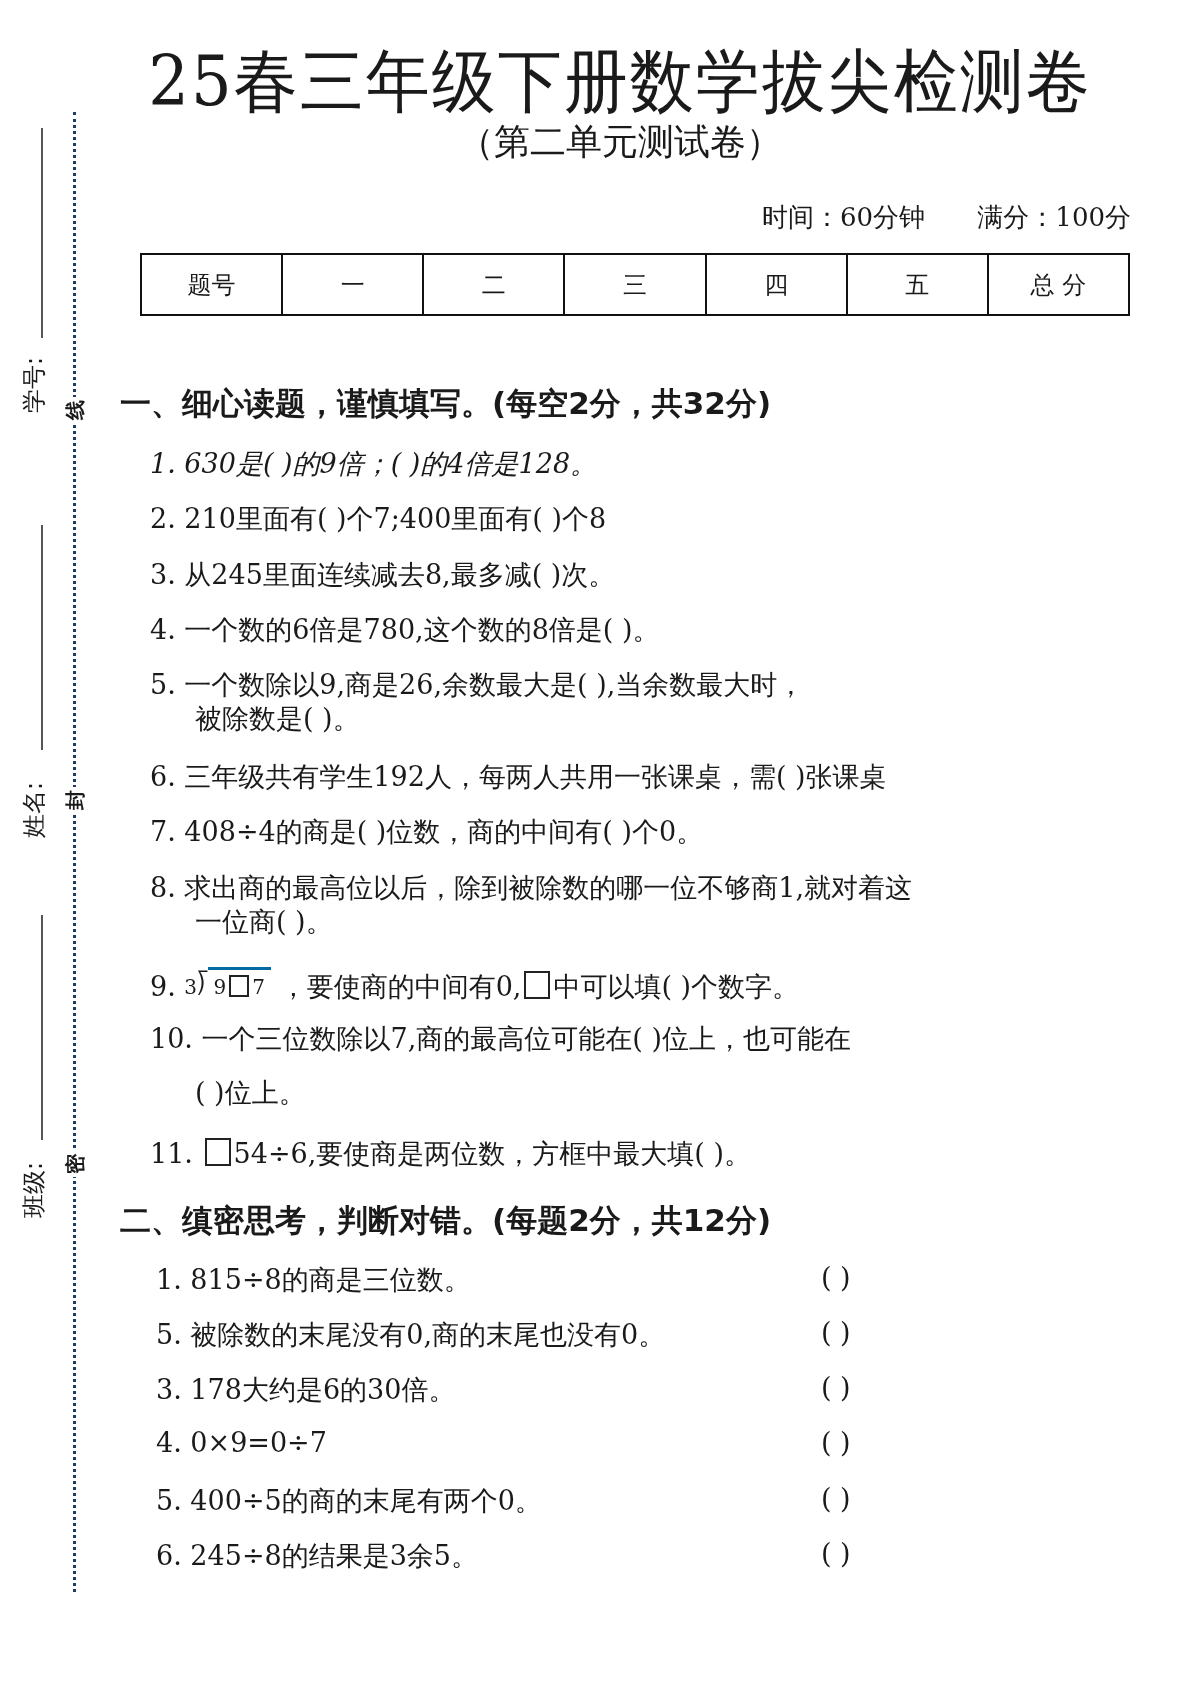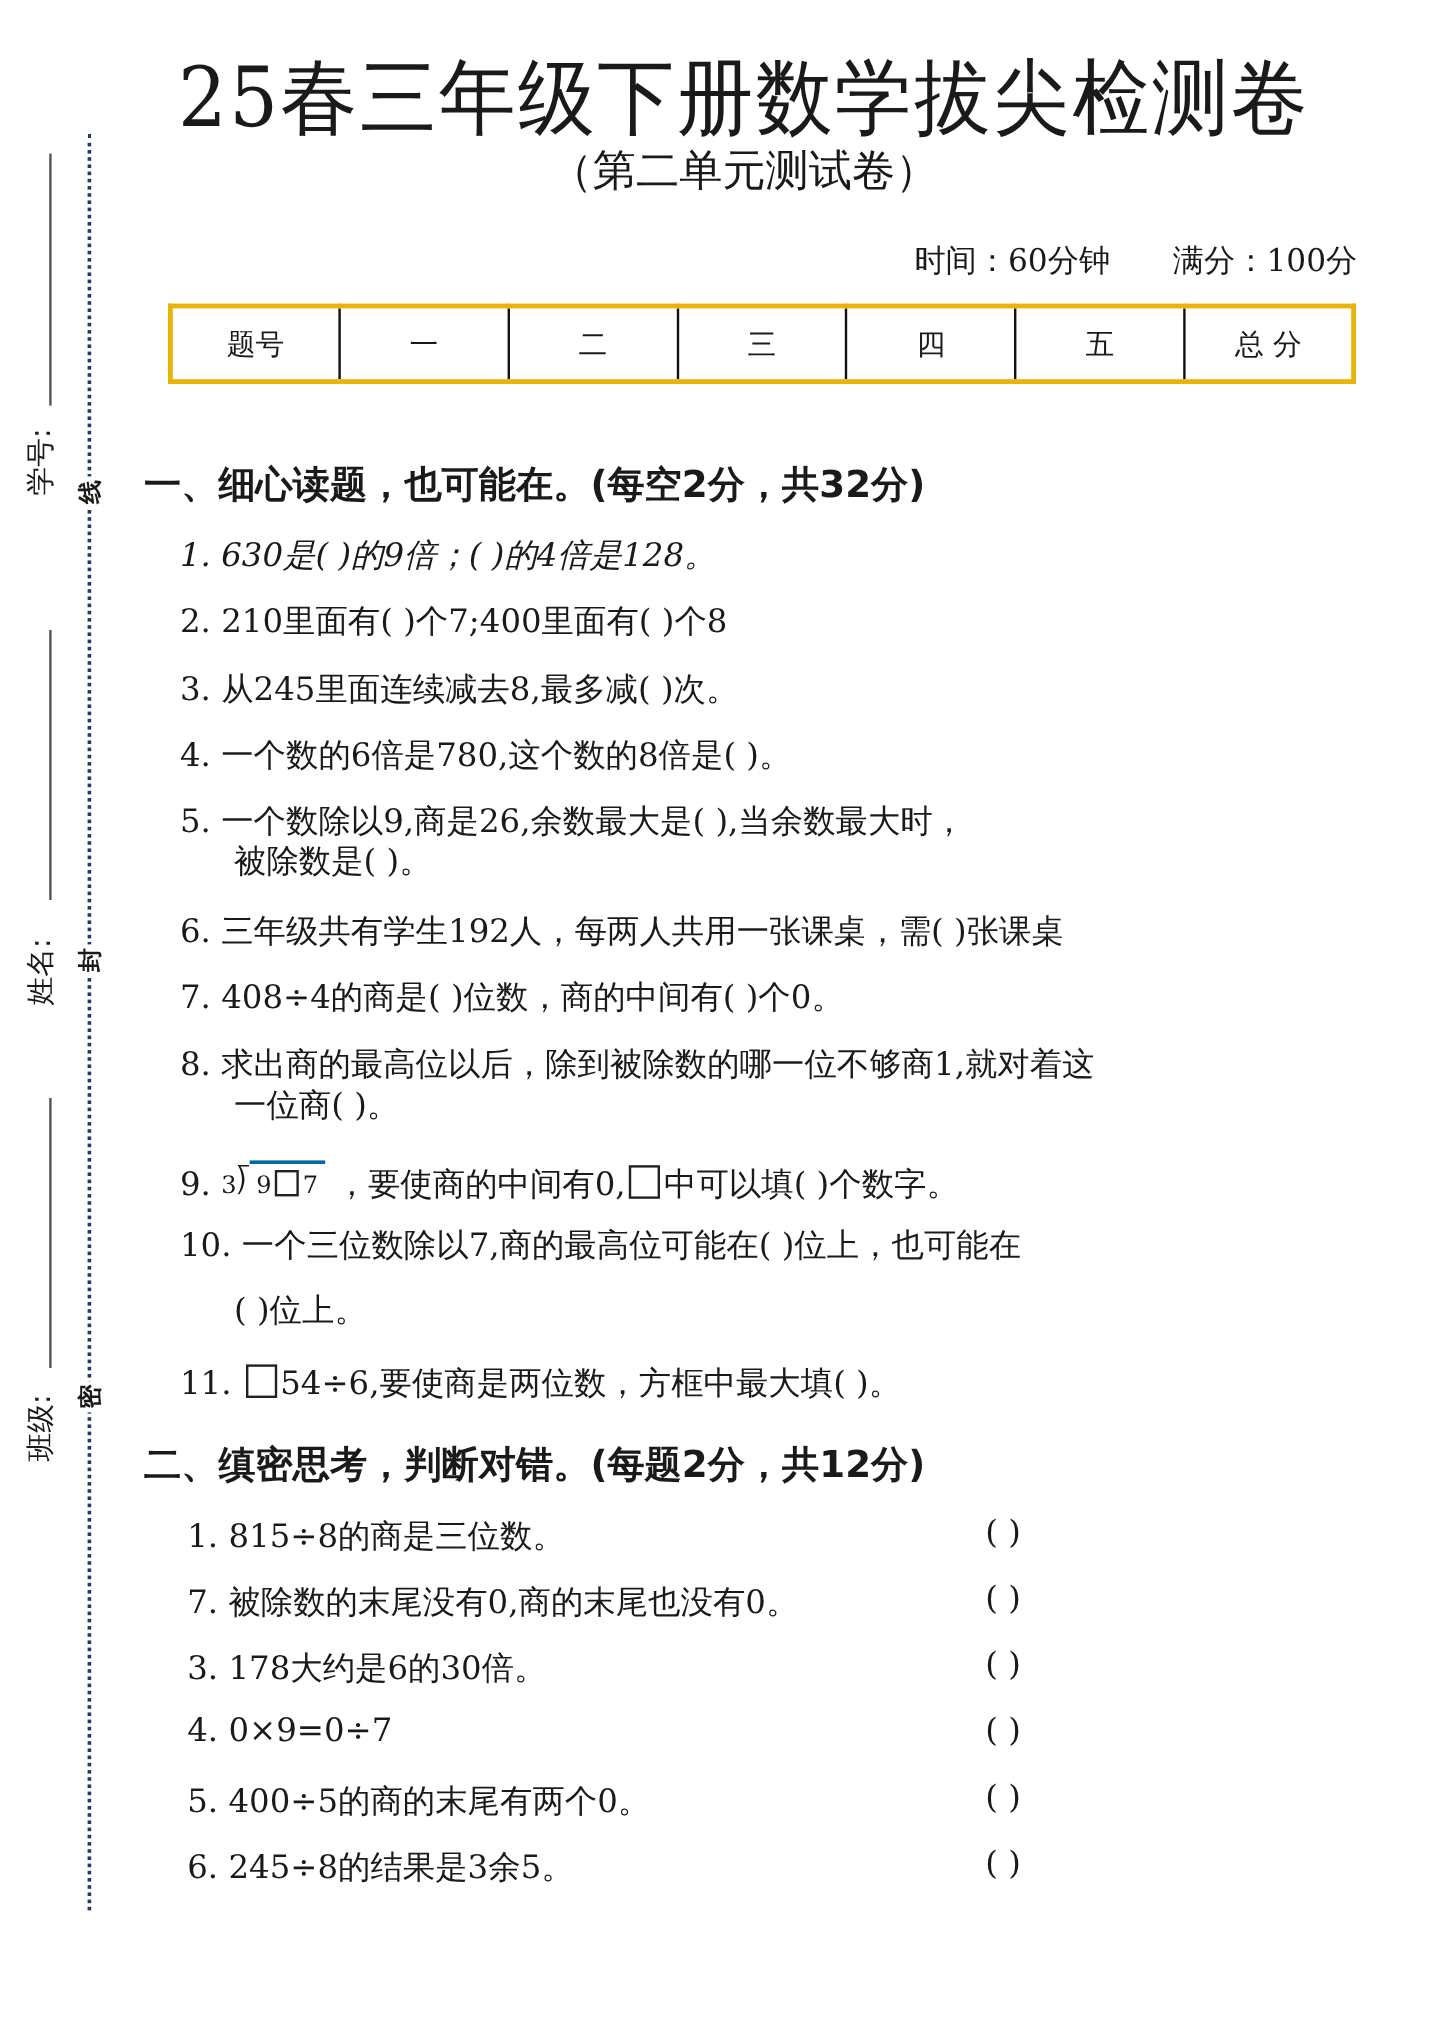--- a/index.html
+++ b/index.html
@@ -20,21 +20,21 @@
 
   .title { position: absolute; left: 110px; top: 38px; width: 1020px; text-align: center;
            font-size: 64px; letter-spacing: 2px; font-family: "DejaVu Serif", serif; font-weight: normal;
            transform: scaleY(1.08); }
   .subtitle { position: absolute; left: 110px; top: 118px; width: 1020px; text-align: center;
               font-size: 36px; font-family: "DejaVu Serif", serif; }
   .meta { position: absolute; right: 60px; top: 200px; font-size: 26px; }
   .meta span { margin-left: 44px; }
 
   table.score { position: absolute; left: 140px; top: 253px; width: 990px; border-collapse: collapse;
-                border: 4px solid #eab308; }
+                border: 1px solid #eab308; }
   table.score td { border: 2px solid #111; height: 57px; text-align: center; font-size: 24px;
                    width: 14.28%; }
 
   .sec-head { position: absolute; left: 120px; font-size: 31px; font-weight: bold;
               font-family: "DejaVu Sans", sans-serif; }
   .q { position: absolute; left: 150px; font-size: 27px; white-space: nowrap; line-height: 34px; }
   .q .cont { display: block; padding-left: 45px; }
   .box { display: inline-block; width: 22px; height: 24px; border: 2px solid #222; vertical-align: -3px; margin: 0 3px; }
   .longdiv { display: inline-block; font-size: 20px; vertical-align: 2px; }
   .longdiv .bar { border-top: 3px solid #0369a1; padding: 0 6px; display: inline-block; }
@@ -75,21 +75,21 @@
     <td>一</td>
     <td>二</td>
     <td>三</td>
     <td>四</td>
     <td>五</td>
     <td>总 分</td>
   </tr>
 </tbody>
   </table>
 
-<div class="sec-head" style="top:383px;">一、细心读题，也可能在。(每空2分，共32分)</div>
+<div class="sec-head" style="top:383px;">一、细心读题，谨慎填写。(每空2分，共32分)</div>
 
 <div class="q" style="top:447px;font-style:italic;">
   <span>1. 630是(        )的9倍；(        )的4倍是128。</span>
 </div>
 <div class="q" style="top:502px;">
   <span>2. 210里面有(        )个7;400里面有(        )个8</span>
 </div>
 <div class="q" style="top:558px;">
   <span>3. 从245里面连续减去8,最多减(        )次。</span>
 </div>
@@ -127,21 +127,21 @@
   <span>11. </span><span class="box"></span><span>54÷6,要使商是两位数，方框中最大填(        )。</span>
 </div>
 
 <div class="sec-head" style="top:1200px;">二、缜密思考，判断对错。(每题2分，共12分)</div>
 
 <div class="judge" style="top:1262px;">
   <span>1. 815÷8的商是三位数。</span>
   <span class="paren">(        )</span>
 </div>
 <div class="judge" style="top:1317px;">
-  <span>7. 被除数的末尾没有0,商的末尾也没有0。</span>
+  <span>5. 被除数的末尾没有0,商的末尾也没有0。</span>
   <span class="paren">(        )</span>
 </div>
 <div class="judge" style="top:1372px;">
   <span>3. 178大约是6的30倍。</span>
   <span class="paren">(        )</span>
 </div>
 <div class="judge" style="top:1427px;">
   <span>4. 0×9=0÷7</span>
   <span class="paren">(        )</span>
 </div>

